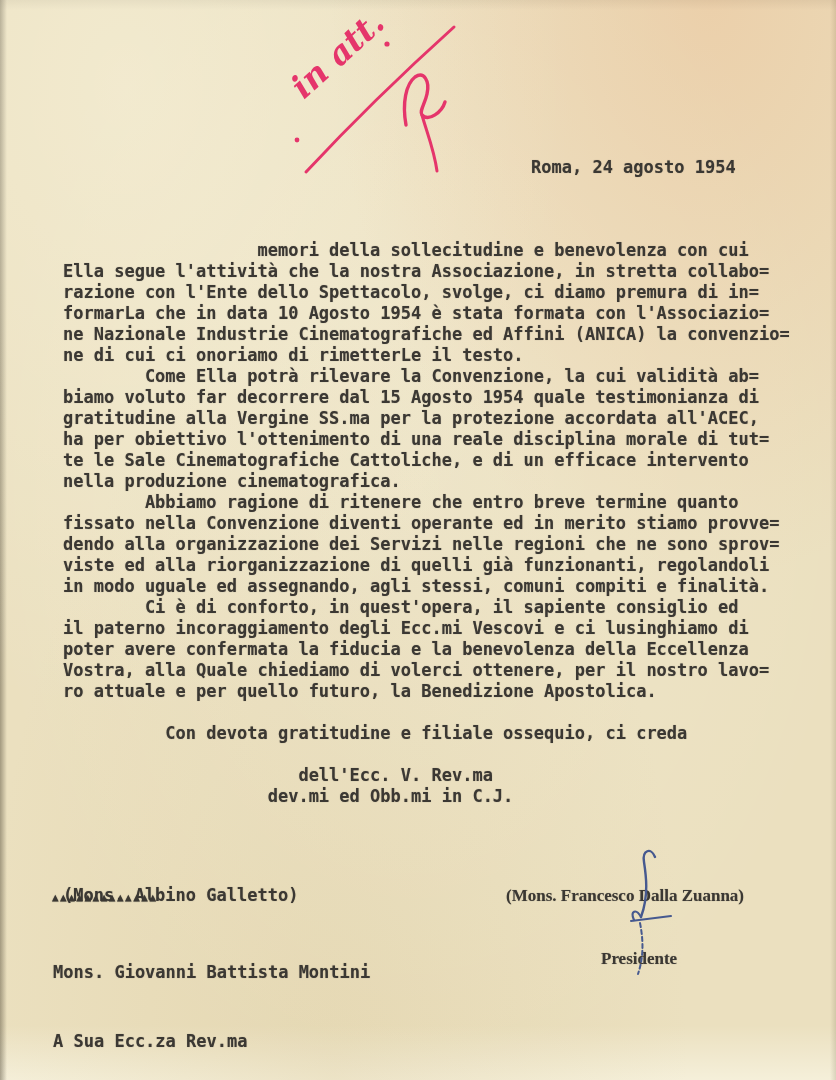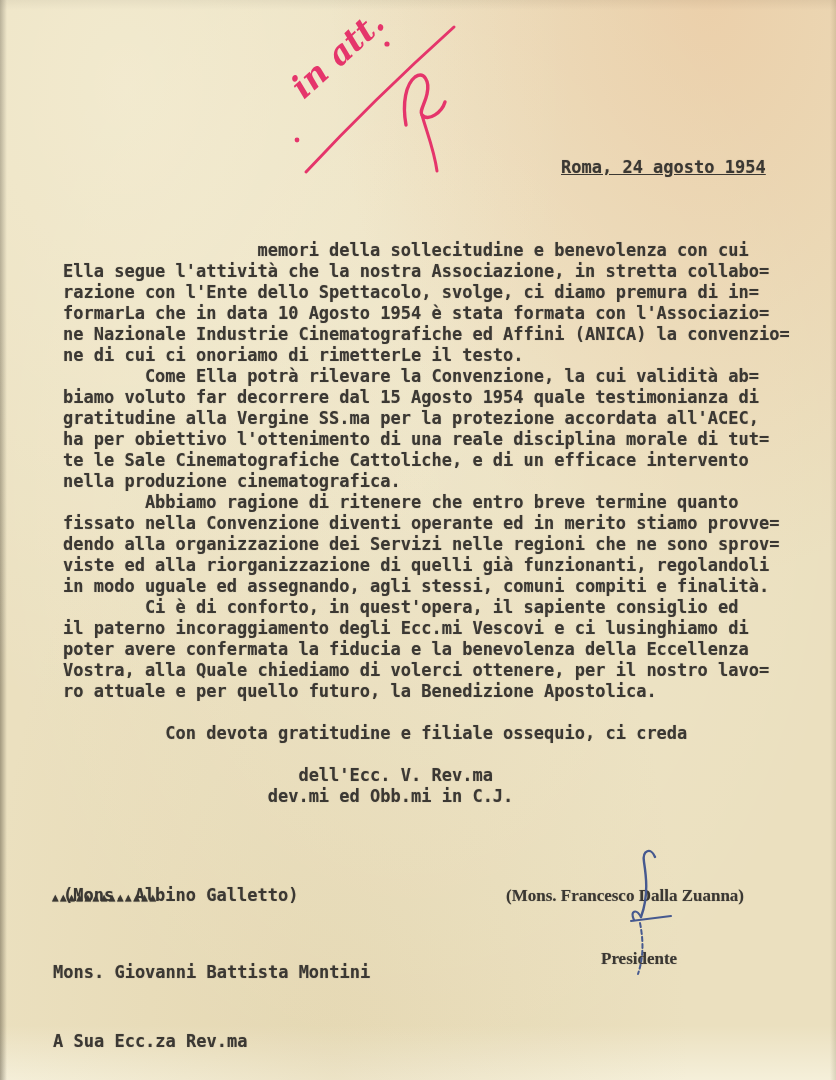--- a/index.html
+++ b/index.html
@@ -24,21 +24,21 @@
   .typed{
     position:absolute;
     font-size:17px;
     line-height:21px;
     font-weight:700;
     white-space:pre;
     letter-spacing:0px;
     color:var(--ink, #3b3833);
     text-shadow:0 0 1px rgba(59,56,51,0.45);
   }
-  .date-line{left:561px;top:157px;text-decoration:underline;}
+  .date-line{left:531px;top:157px;}
   .salutation{left:63px;top:198px;}
   .letter-body{left:63px;top:240px;}
   .sig-left{left:63px;top:843px;}
   .sig-left .sig-title{margin-left:17px;}
   .sig-right{left:506px;top:843px;font-family:Liberation Serif, serif;}
   .sig-right .sig-title{margin-left:95px;}
   .sep-marks{
     left:52px;top:891px;
     font-size:11px;letter-spacing:1.5px;line-height:14px;
     text-shadow:0 0 1px rgba(59,56,51,0.6);

